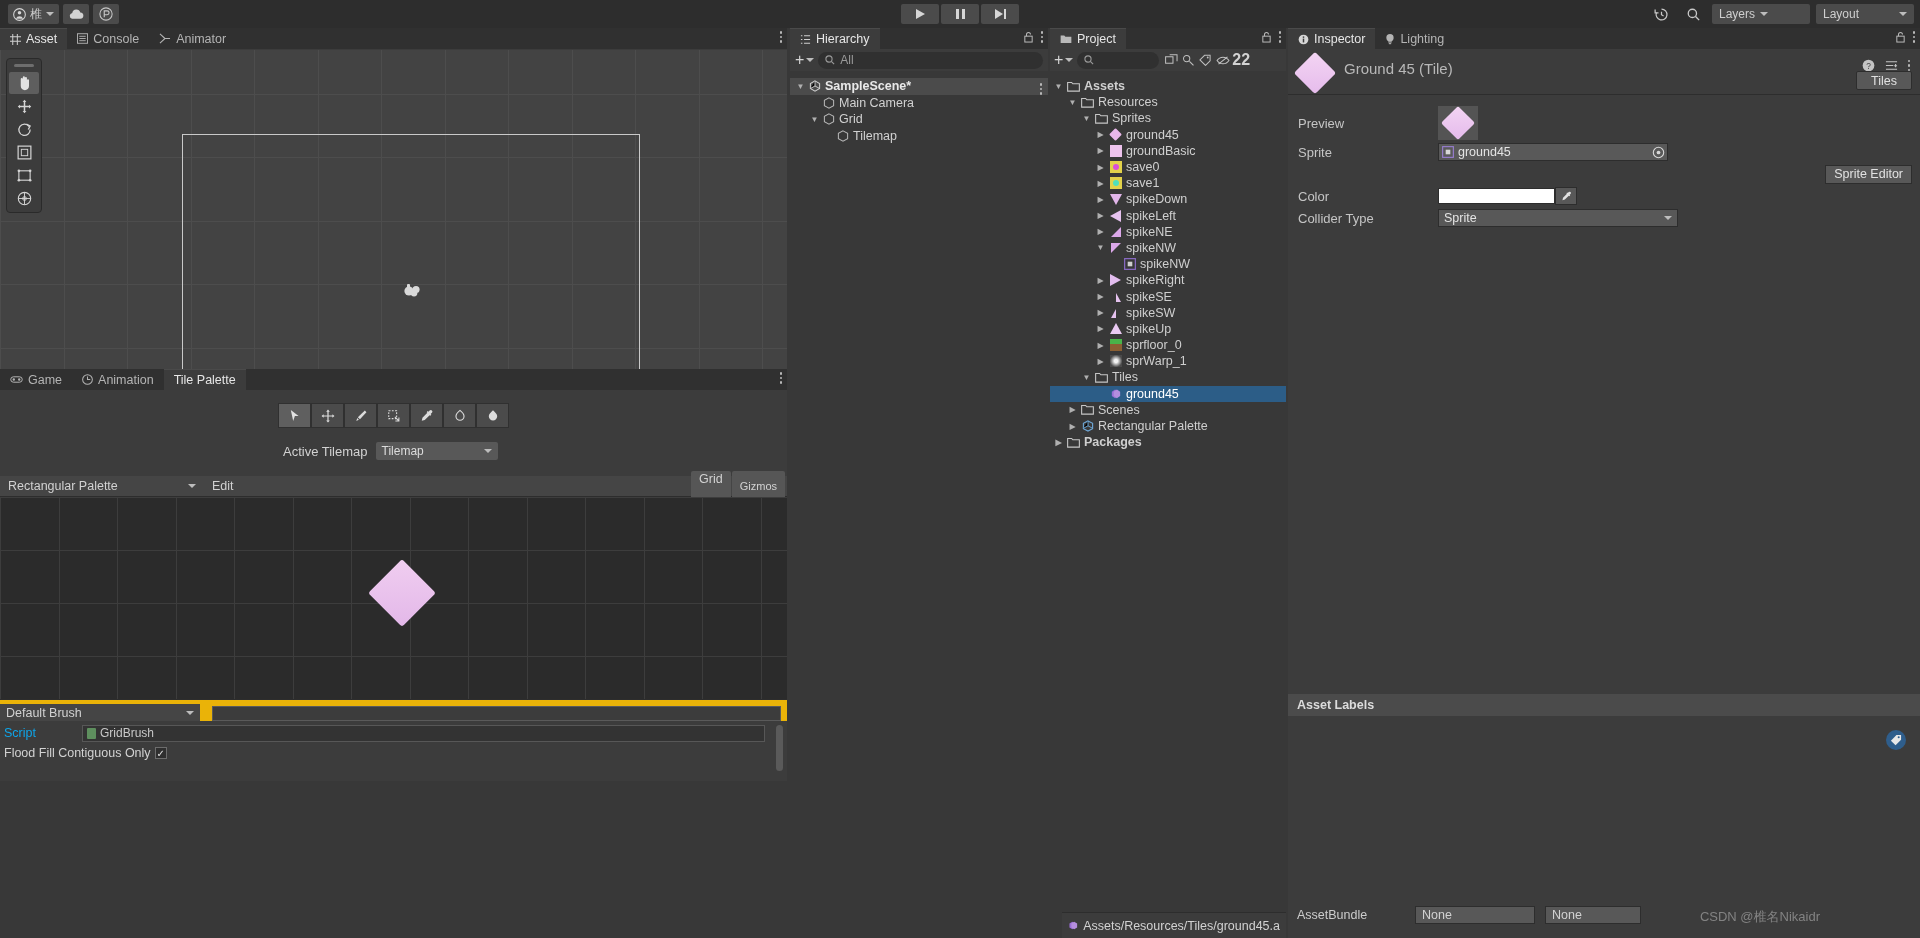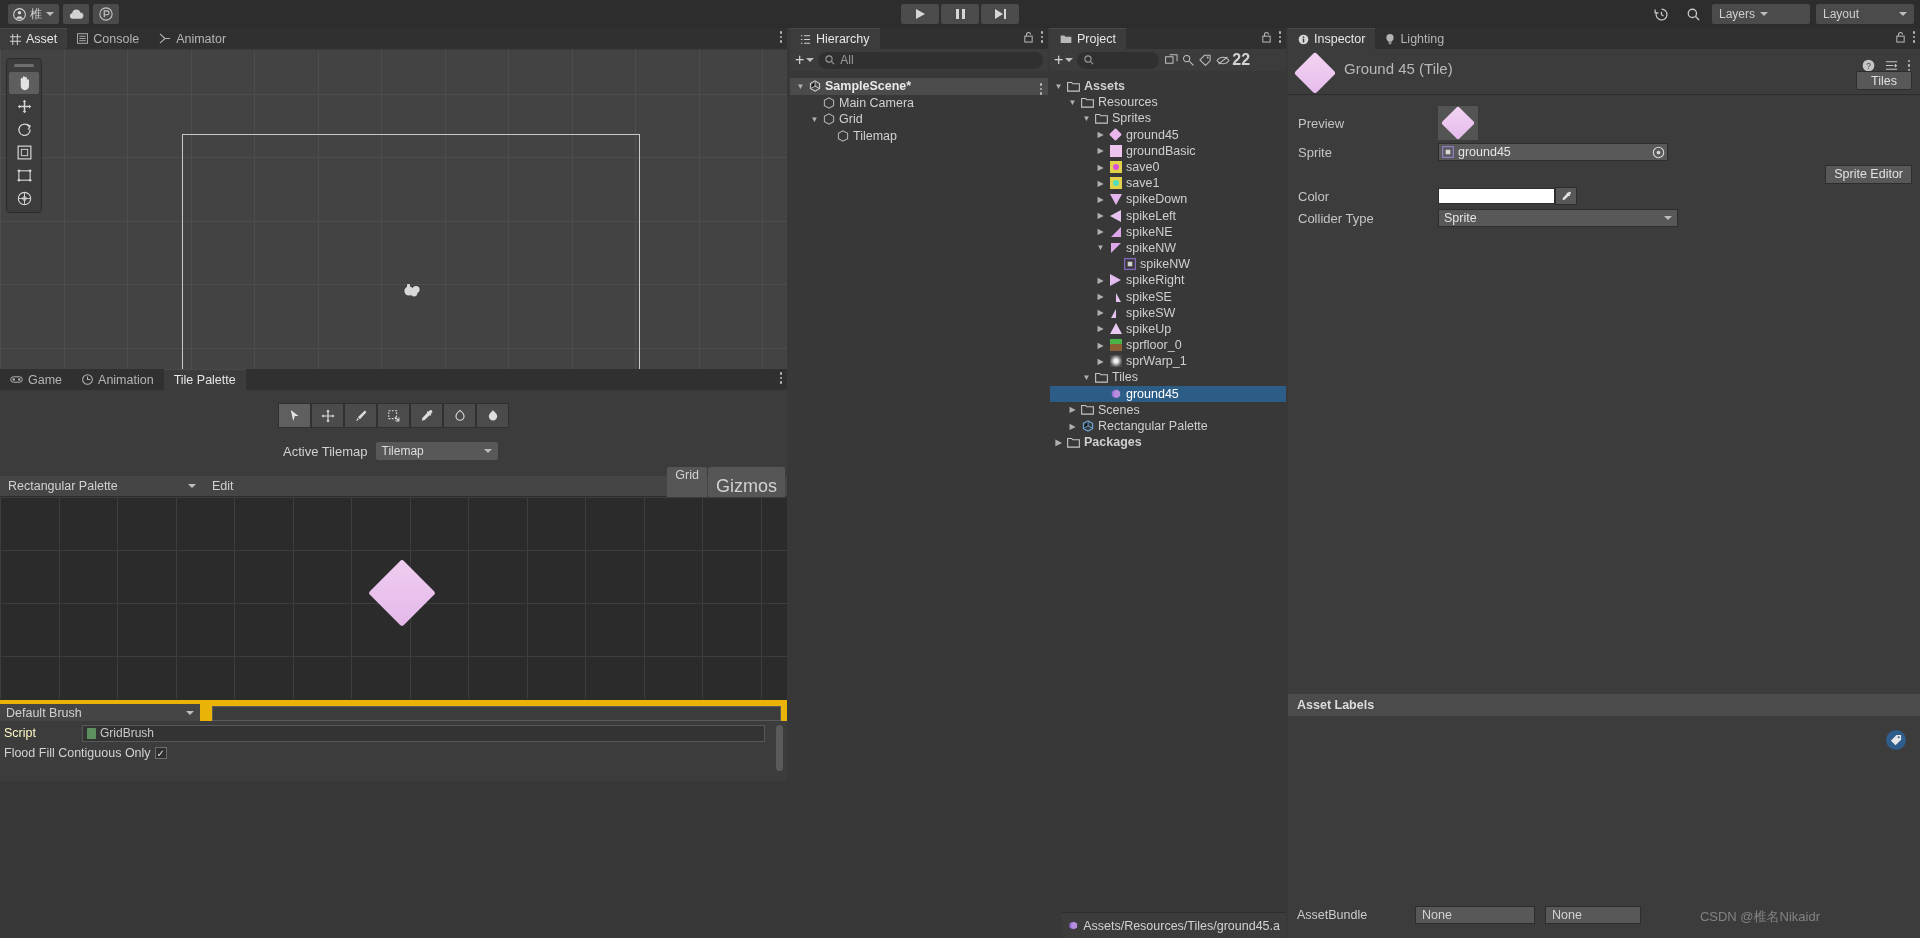--- a/index.html
+++ b/index.html
@@ -536,21 +536,21 @@
         <span>Rectangular Palette</span>
         <span class="caret"></span>
       </div>
       <div style="padding:0 8px;font-size:12.5px">
         <span>Edit</span>
       </div>
       <div style="position:absolute;right:2px;display:flex;gap:1px;">
         <div style="padding:1px 8px;background:#565656;font-size:12.5px;border-radius:2px;">
           <span>Grid</span>
         </div>
-        <div style="padding:9px 8px;background:#565656;font-size:18px;border-radius:2px;">
+        <div style="padding:9px 8px;background:#565656;font-size:11px;border-radius:2px;">
           <span>Gizmos</span>
         </div>
       </div>
     </div>
 
     <div class="pal-grid">
       <div id="pal-grid-lines">
           <div class="pg-v" style="left:0px;top:0;width:1px;height:202px;"></div>
           <div class="pg-v" style="left:58.5px;top:0;width:1px;height:202px;"></div>
           <div class="pg-v" style="left:117px;top:0;width:1px;height:202px;"></div>
@@ -576,21 +576,21 @@
     <div class="brush-bar">
       <div class="brush-sel">
         <span>Default Brush</span>
         <span class="caret"></span>
       </div>
       <div class="brush-field"></div>
     </div>
 
     <div style="background:#3c3c3c;padding-top:2px;position:relative;height:60px;">
       <div class="insp-row">
-        <span class="insp-label" style="width:78px;color:#fef9c3">Script</span>
+        <span class="insp-label" style="width:78px;color:#0ea5e9">Script</span>
         <div class="insp-ctrl">
             <div class="obj-field">
           <span style="width:9px;height:11px;background:#5e8f5e;display:inline-block;border-radius:1px;"></span>
           <span>GridBrush</span>
         </div>
           </div>
       </div>
       <div class="insp-row">
         <span style="color:#d2d2d2">Flood Fill Contiguous Only</span>
         <span class="checkbox" style="margin-left:4px">

